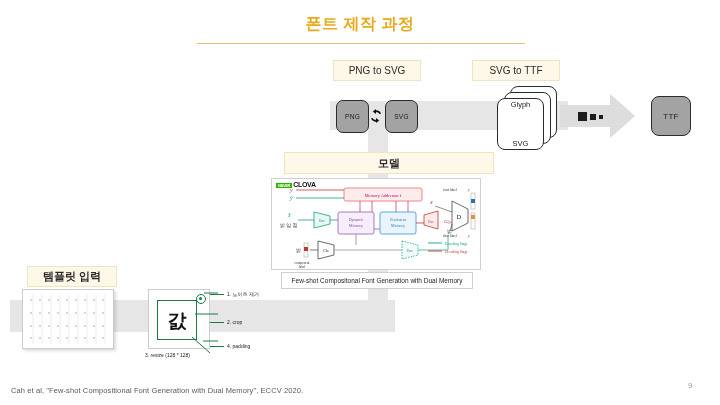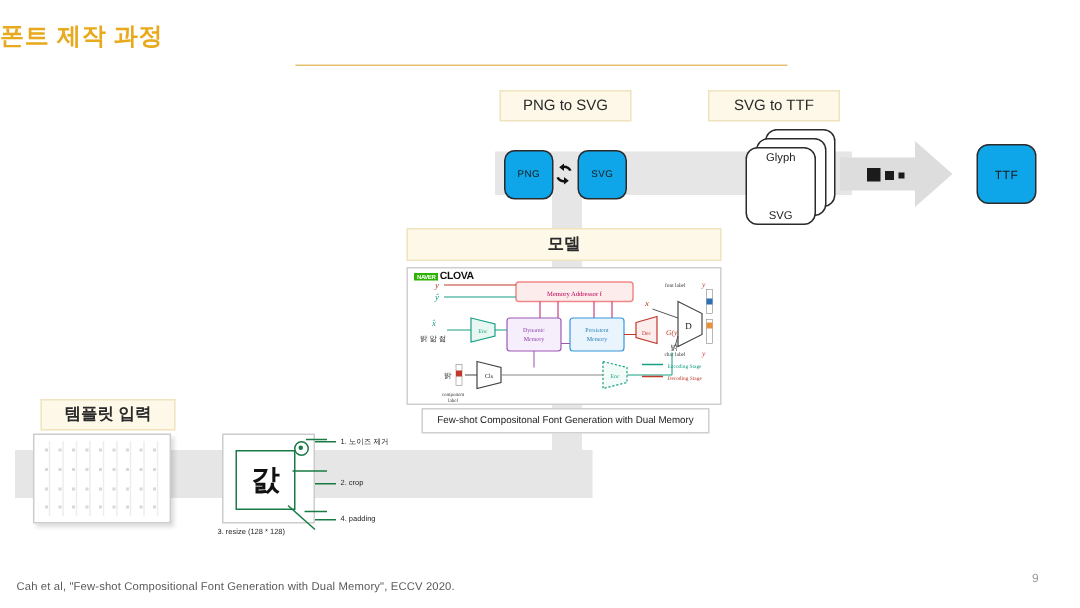--- a/index.html
+++ b/index.html
@@ -15,20 +15,21 @@
     font-family: "Liberation Sans", sans-serif;
     overflow: hidden;
   }
 
   
   #slide-title {
     position: absolute;
     left: 0;
     top: 14px;
     width: 720px;
+    text-align: center;
     font-size: 16px;
     font-weight: bold;
     color: #e8a91d;
     letter-spacing: 0.5px;
   }
   #title-rule {
     position: absolute;
     left: 197px;
     top: 43px;
     width: 328px;
@@ -100,28 +101,28 @@
     font-size: 10px;
     text-align: center;
     line-height: 19px;
     height: 19px;
     white-space: nowrap;
   }
   .sec-label.kr { font-weight: bold; font-size: 11px; }
 
   #lbl-png-svg { left: 333px; top: 60px; width: 86px; }
   #lbl-svg-ttf { left: 472px; top: 60px; width: 86px; }
-  #lbl-model   { left: 271px; top: 152px; width: 208px; height: 20px; line-height: 20px; }
+  #lbl-model   { left: 284px; top: 152px; width: 208px; height: 20px; line-height: 20px; }
   #lbl-template{ left: 27px;  top: 266px; width: 88px; }
   #lbl-preproc { left: 133px; top: 255px; width: 88px; }
 
   
   .fmt-box {
     position: absolute;
-    background: #0ea5e9;
+    background: #a3a3a3;
     border: 1.4px solid #2b2b2b;
     border-radius: 7px;
     font-size: 6.5px;
     color: #1b1b1b;
     display: flex;
     align-items: center;
     justify-content: center;
     text-align: center;
     letter-spacing: 0.3px;
   }

